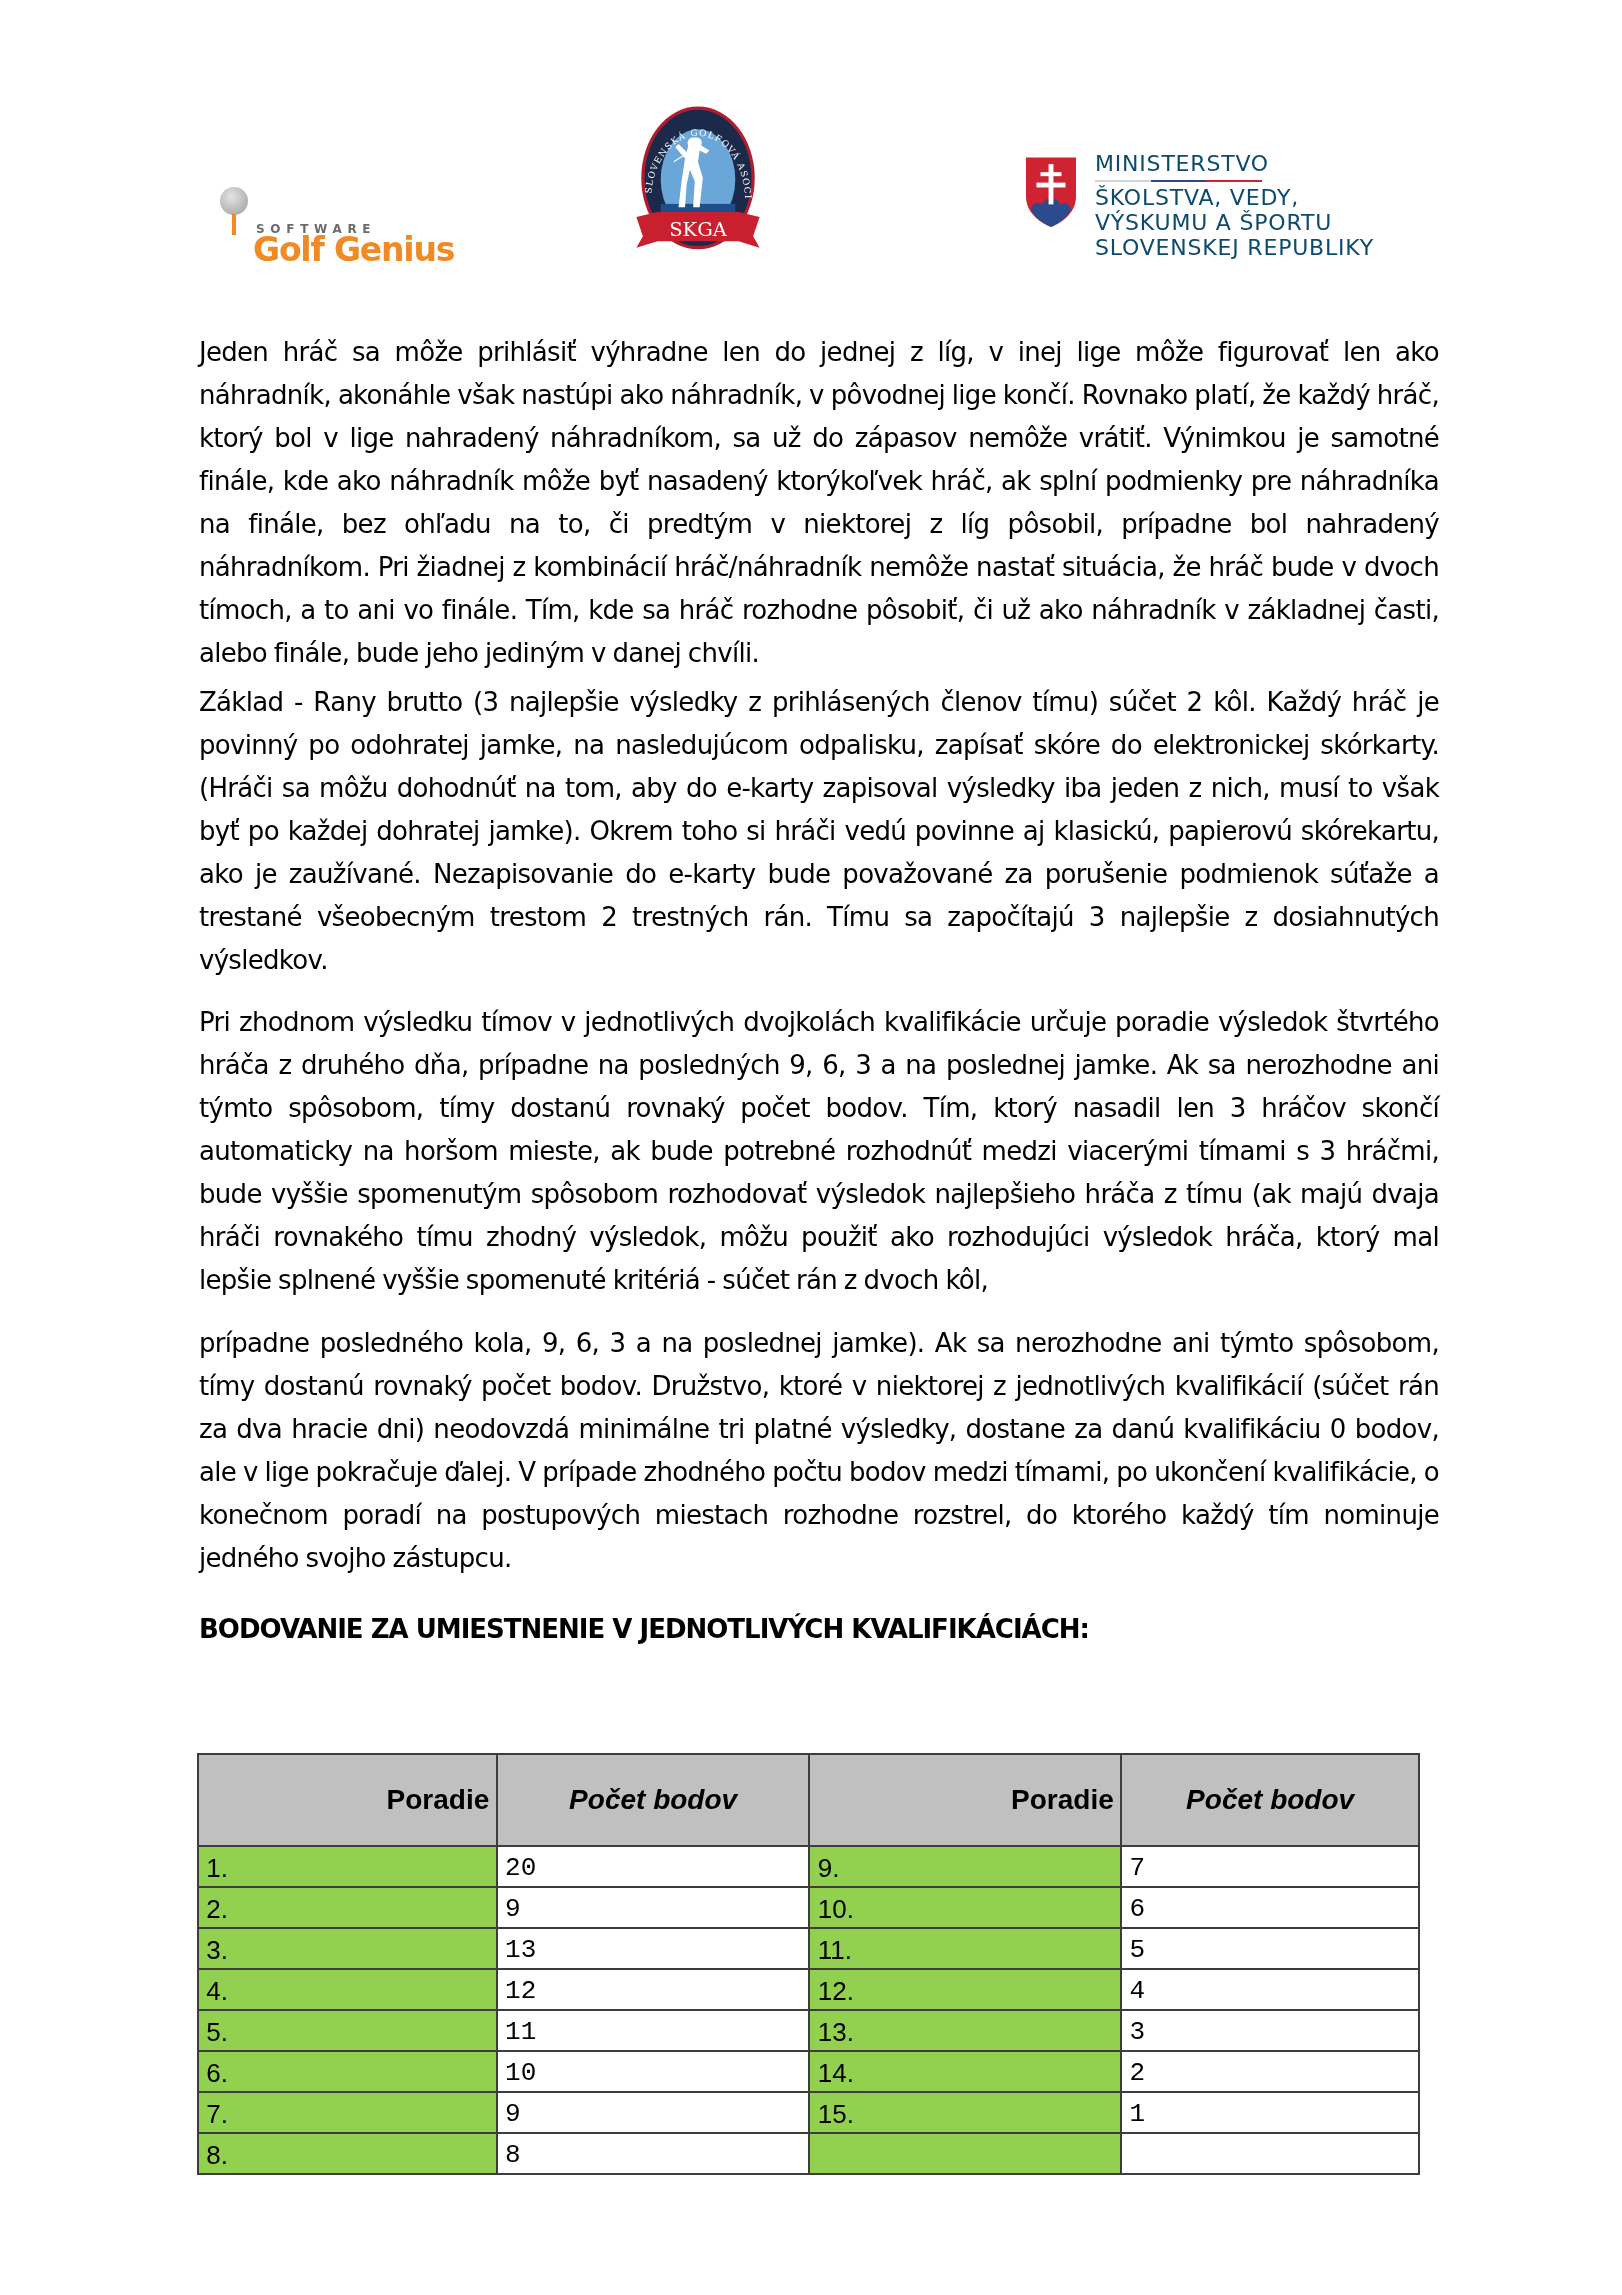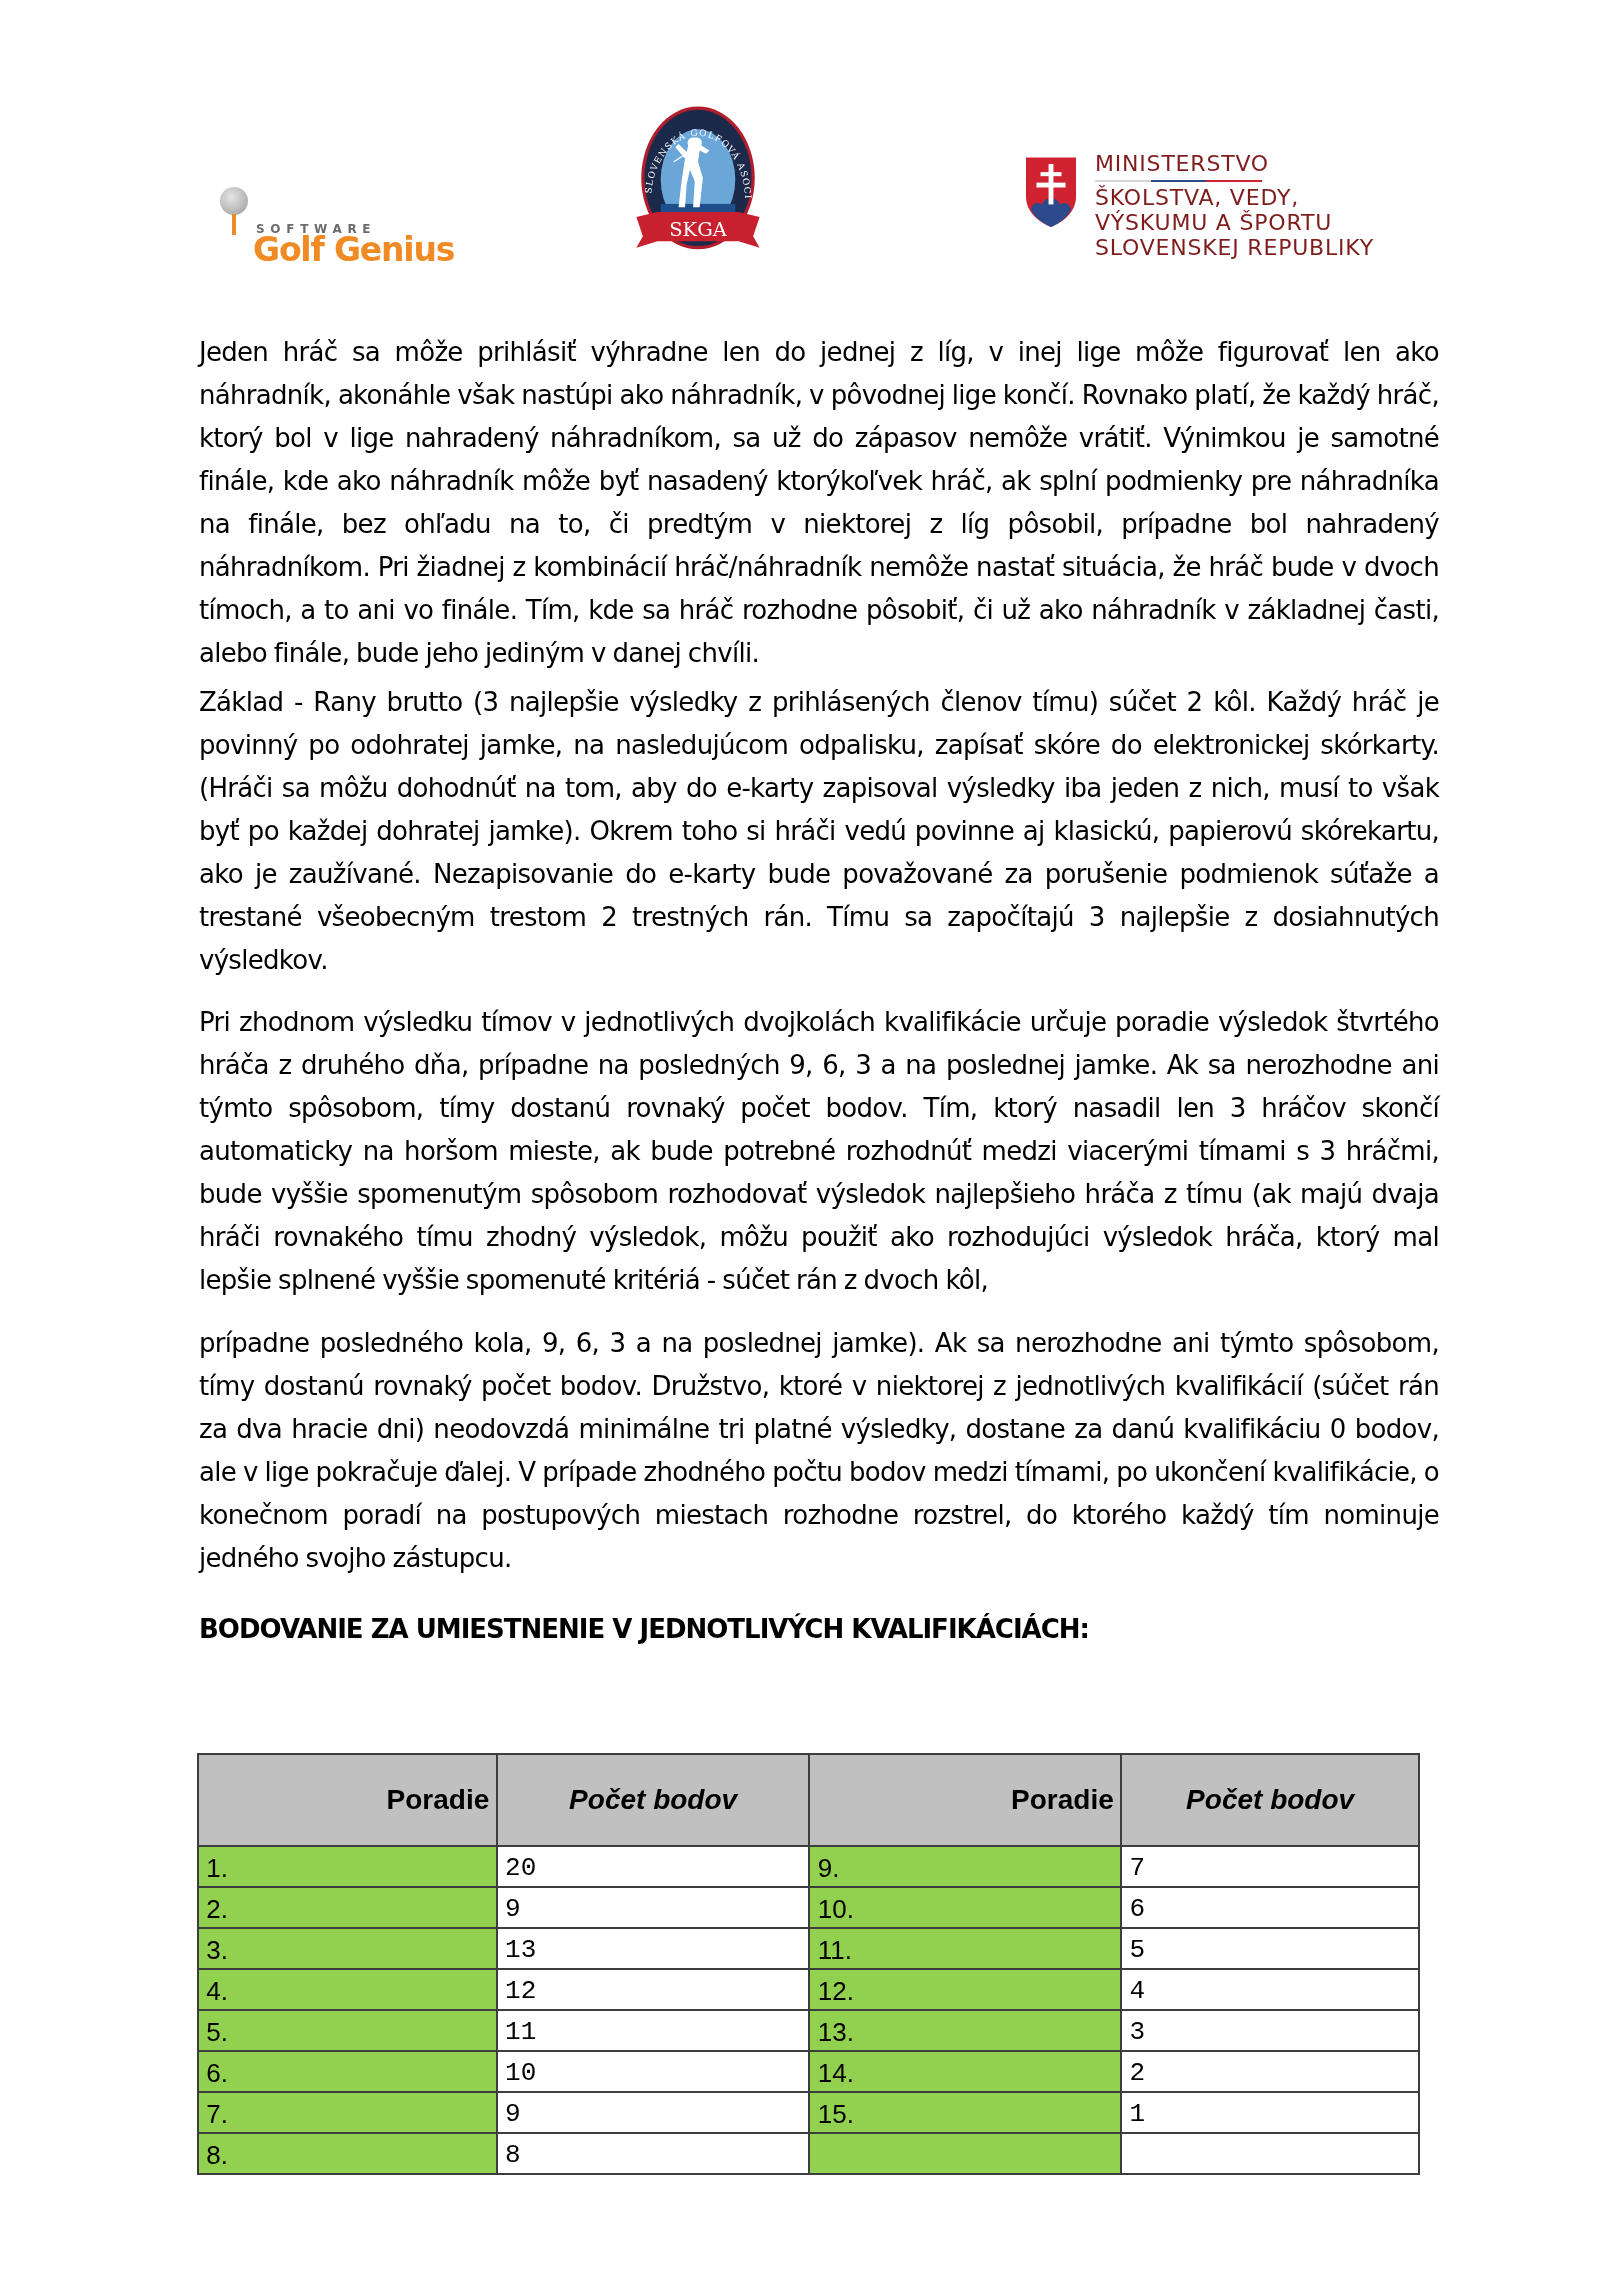--- a/index.html
+++ b/index.html
@@ -14,21 +14,21 @@
     .gg-title { position: absolute; left: 36px; top: -3.2px; font-family: "DejaVu Sans", sans-serif; font-weight: bold;
       font-size: 33px; color: #f08a24; letter-spacing: -1.2px; white-space: nowrap; margin-top: 48px; }
     .gg-sub { position: absolute; left: 39px; top: 37px; font-family: "DejaVu Sans", sans-serif; font-weight: bold;
       font-size: 12px; color: #6b6b6b; letter-spacing: 5.7px; white-space: nowrap; }
 
     .logo-skga { position: absolute; left: 625px; top: 105px; width: 146px; height: 150px; }
     .logo-skga svg { width: 100%; height: 100%; }
 
     .logo-ministry { position: absolute; left: 1024px; top: 151px; width: 357px; height: 114px; }
     .min-shield { position: absolute; left: 0; top: 4.9px; width: 54px; height: 71px; }
-    .min-text { position: absolute; left: 71px; top: 0; font-family: "DejaVu Sans", sans-serif; color: #7f1d1d;
+    .min-text { position: absolute; left: 71px; top: 0; font-family: "DejaVu Sans", sans-serif; color: #0c4a6e;
       font-size: 22px; line-height: 25px; letter-spacing: 0.8px; white-space: nowrap; }
     .min-line1 { display: block; }
     .min-rule { display: flex; width: 167px; height: 2.4px; margin: 4px 0 2.4px 0; }
     .min-rule span { flex: 1; }
 
     
     .content { position: absolute; left: 199px; top: 331px; width: 1240px; }
     .para { font-size: 26px; line-height: 43px; text-align: justify; letter-spacing: -0.7px;
       word-spacing: -0.8px; hyphens: none; }
     .heading { font-size: 26px; font-weight: bold; line-height: 43px; letter-spacing: -1px; }

